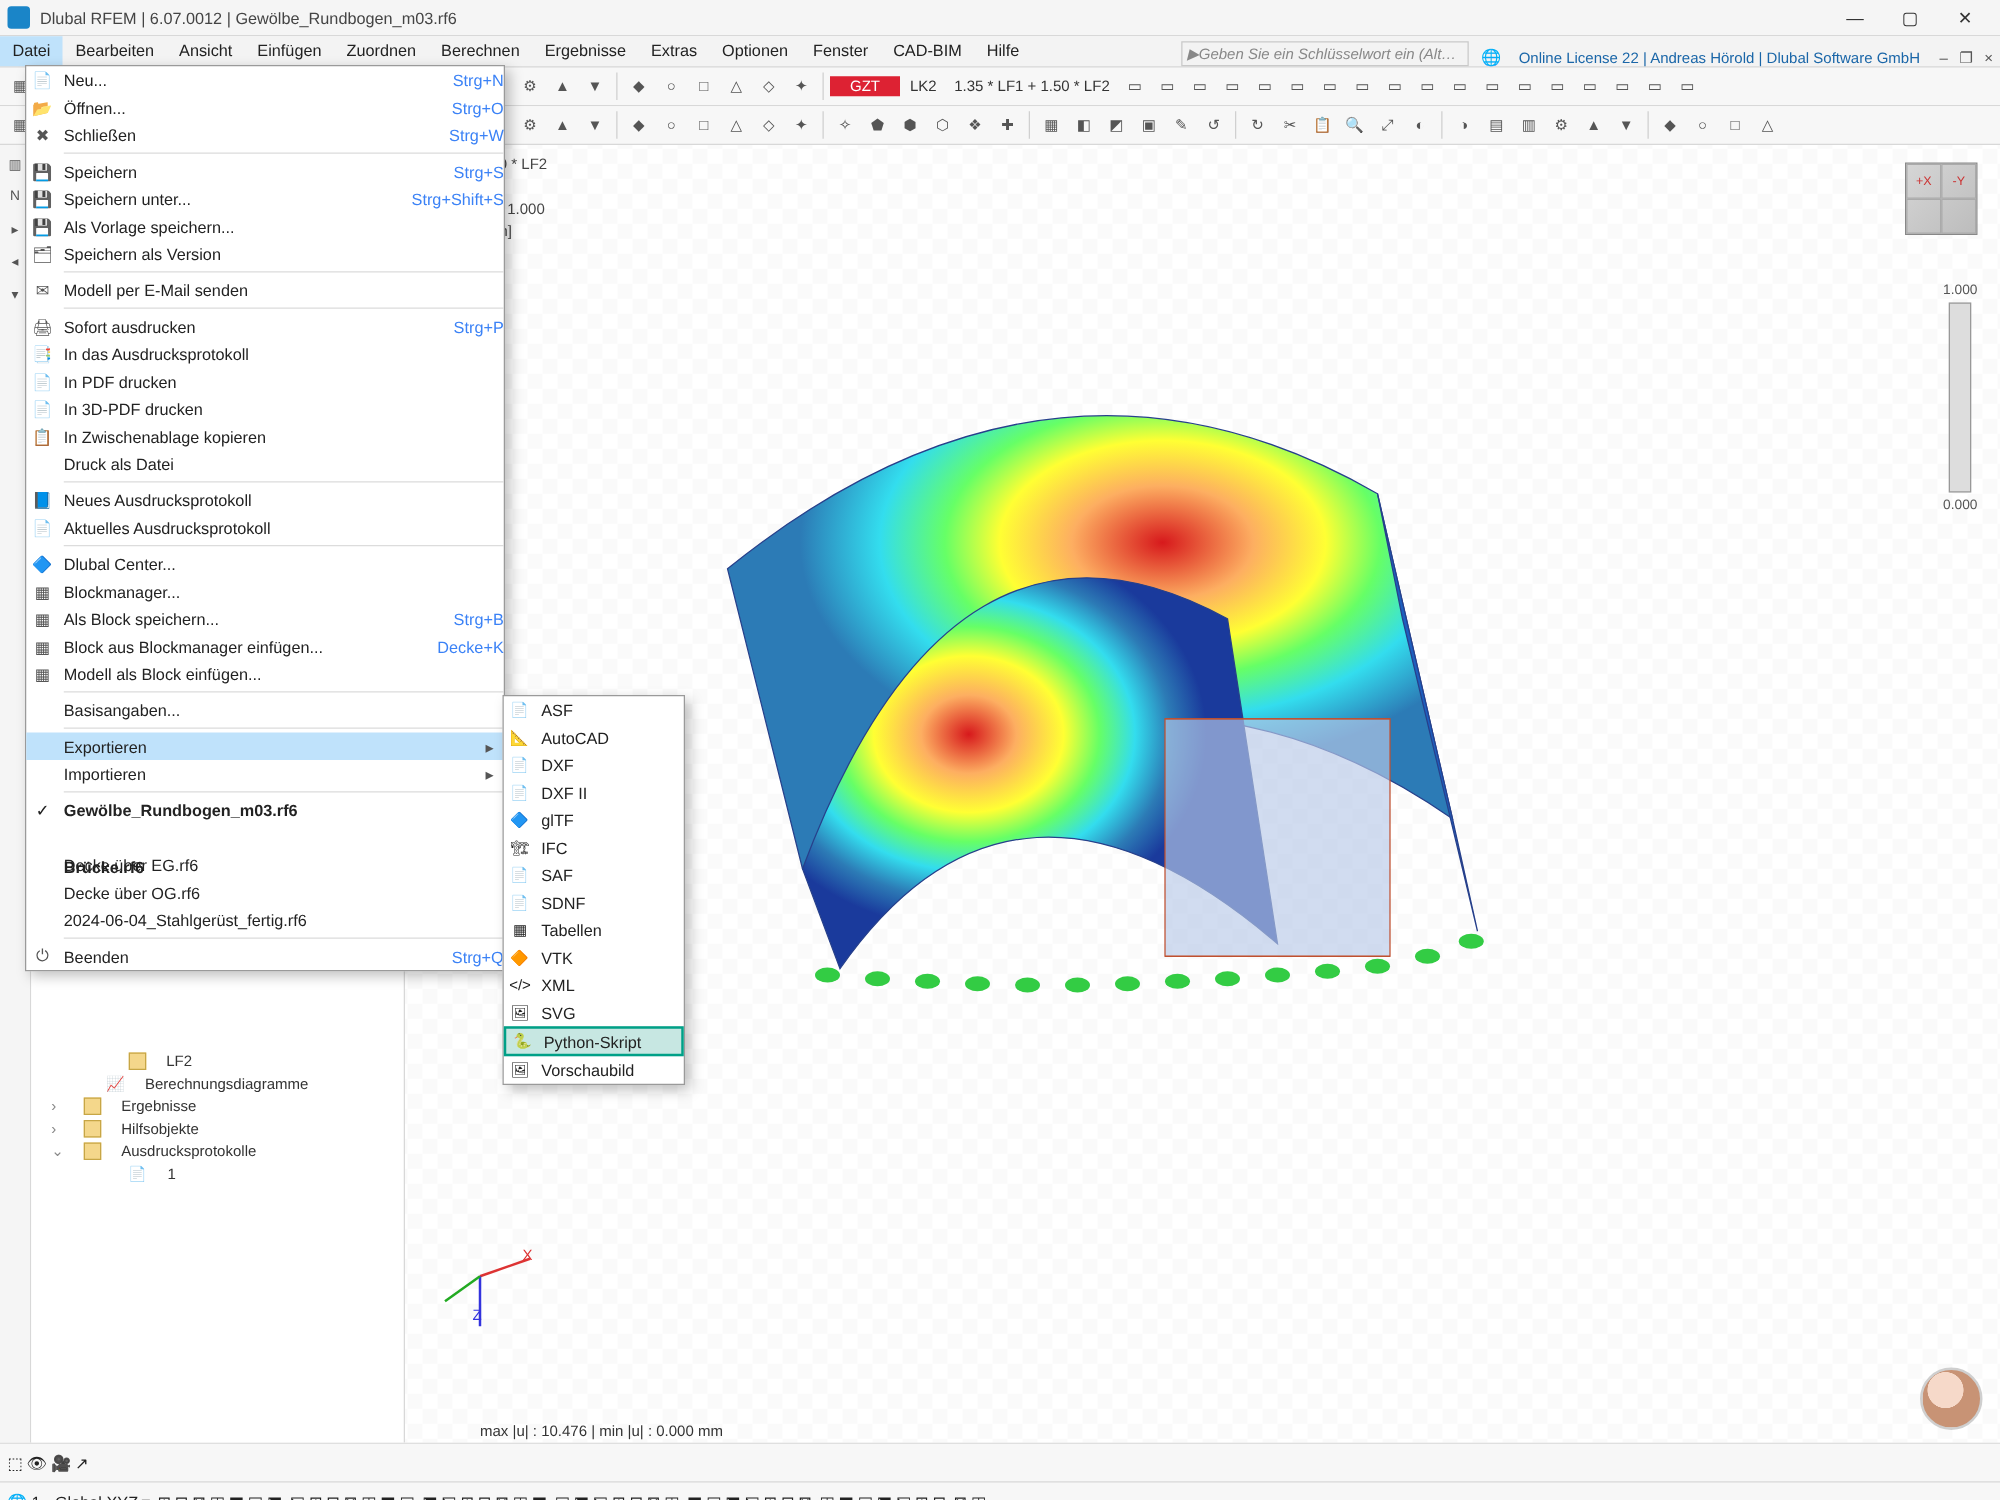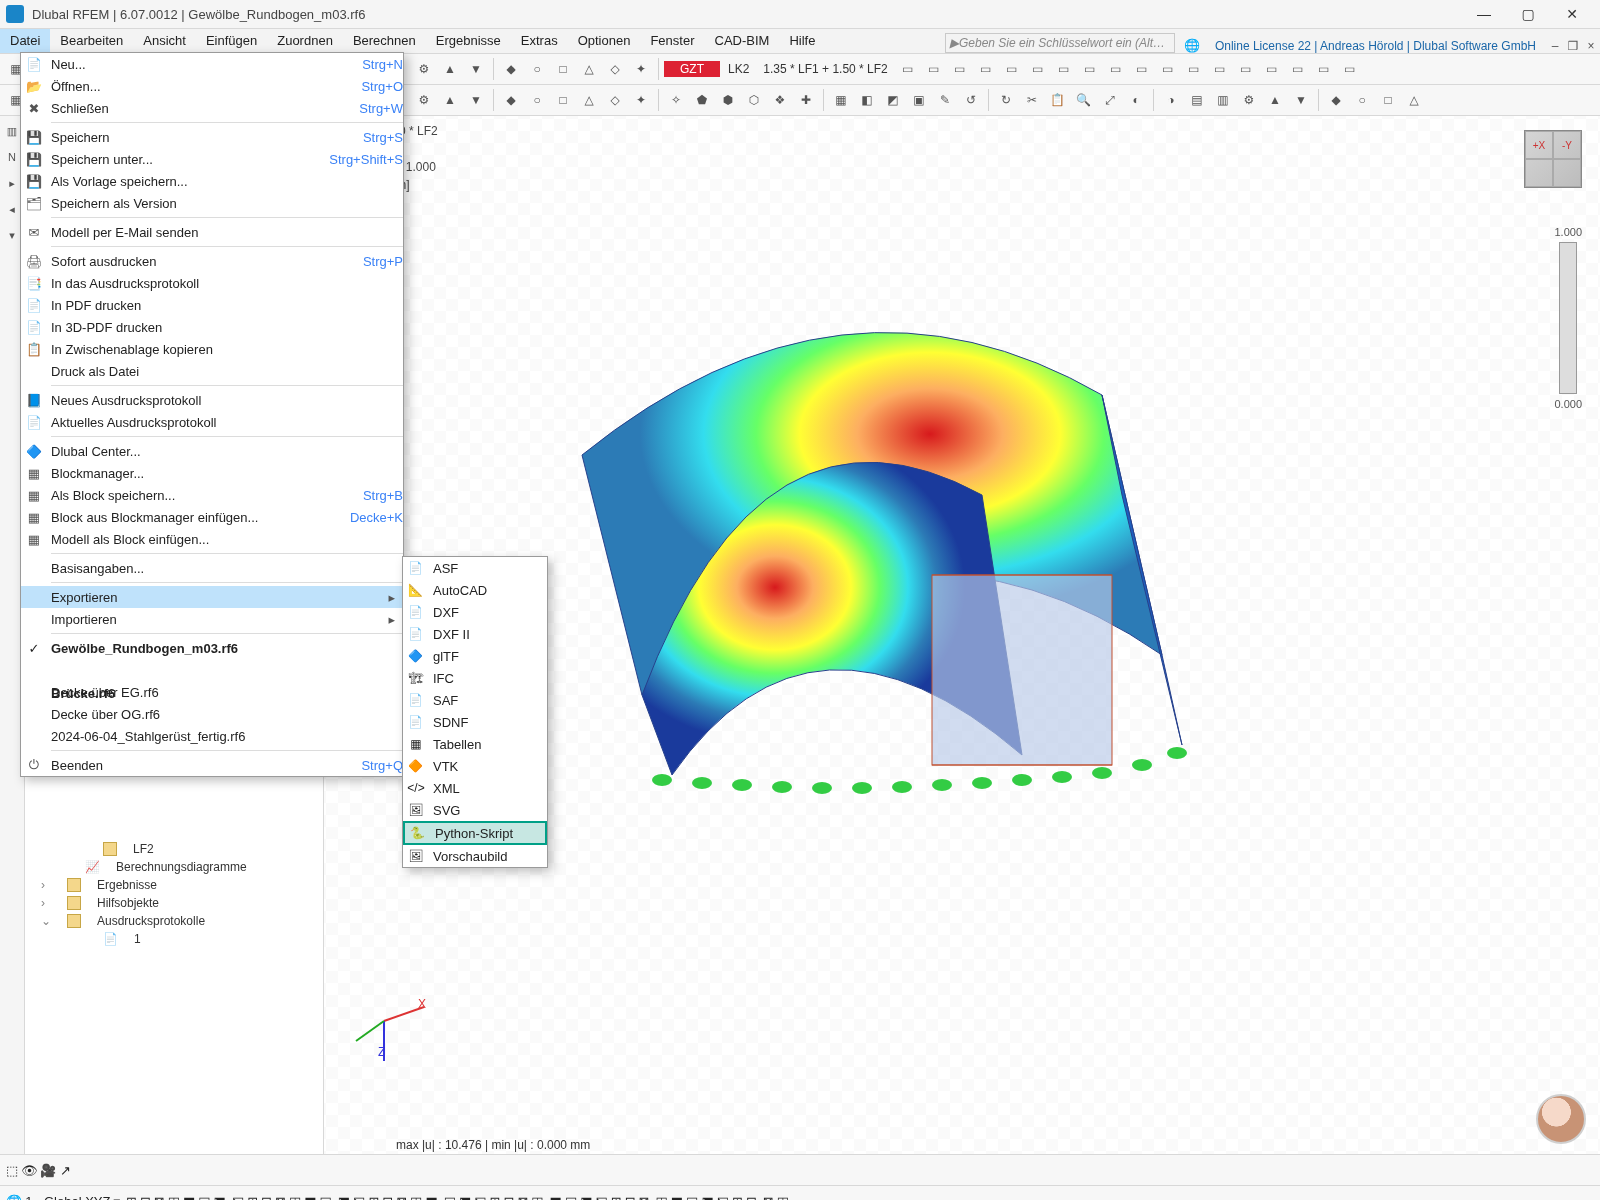--- a/index.html
+++ b/index.html
@@ -42,21 +42,21 @@
   .submenu .row.sel{background:#c7e7e2;border:2px solid #00a087;box-sizing:border-box;height:24px}
   .tree .titem{display:flex;align-items:flex-start;height:18px;gap:16px;white-space:nowrap}
   .tree .fold{width:12px;height:12px;background:#f4d78b;border:1px solid #c7a646}
   .legend{position:absolute;right:18px;top:110px;display:flex;flex-direction:column;align-items:center;font-size:11px;color:#555}
   .legend .bar{width:16px;height:150px;background:#ddd;border:1px solid #999;margin:4px 0}
   .navcube{position:absolute;right:18px;top:14px;width:56px;height:56px;background:linear-gradient(135deg,#d6d6d6,#bcbcbc);border:1px solid #888;display:grid;grid-template:1fr 1fr/1fr 1fr;font-size:10px;color:#c33}
   .navcube div{display:flex;align-items:center;justify-content:center;border:1px solid #aaa}
   .axes{position:absolute;left:50px;bottom:80px;font-size:12px}
   .axes .x{color:#d33;position:absolute;left:44px;top:-4px}
   .axes .z{color:#33d;position:absolute;left:4px;top:44px}
-  .minmax{position:absolute;left:72px;bottom:2px;font-size:12px;color:#333}
+  .minmax{position:absolute;left:60px;bottom:2px;font-size:12px;color:#333}
   .avatar{position:absolute;right:14px;bottom:10px;width:46px;height:46px;border-radius:50%;background:radial-gradient(circle at 40% 35%,#f6d9c9 35%,#c89375 36%);border:2px solid #cfcfcf}
   .model-placeholder{position:absolute;left:calc(50% - 120px);top:calc(50% - 120px);transform:translate(-50%,-50%);width:760px;height:560px;pointer-events:none}
   .model-placeholder svg{width:100%;height:100%}
   .viewlabel{position:absolute;left:6px;top:6px;font-size:12px;color:#444;line-height:1.5}
 </style>
 </head>
 <body>
 
 <div class="titlebar">
   <div class="logo"></div>

